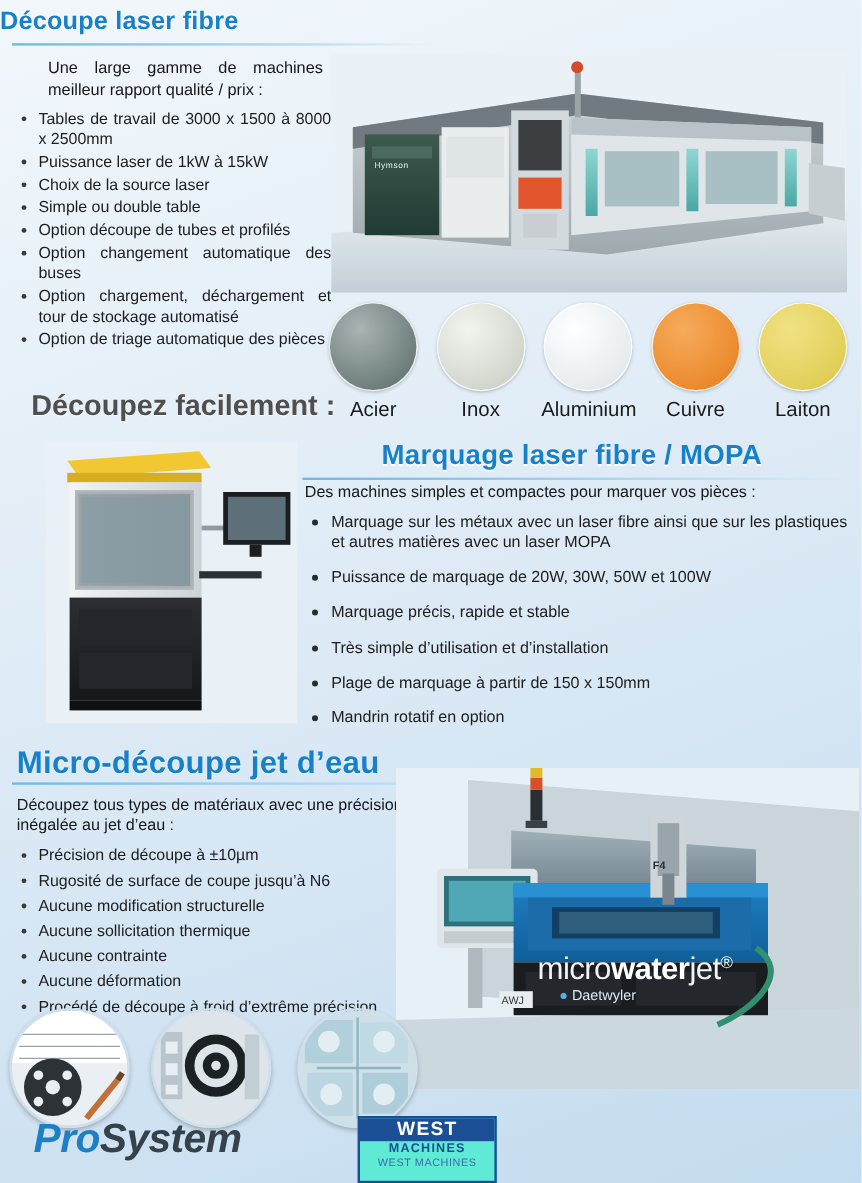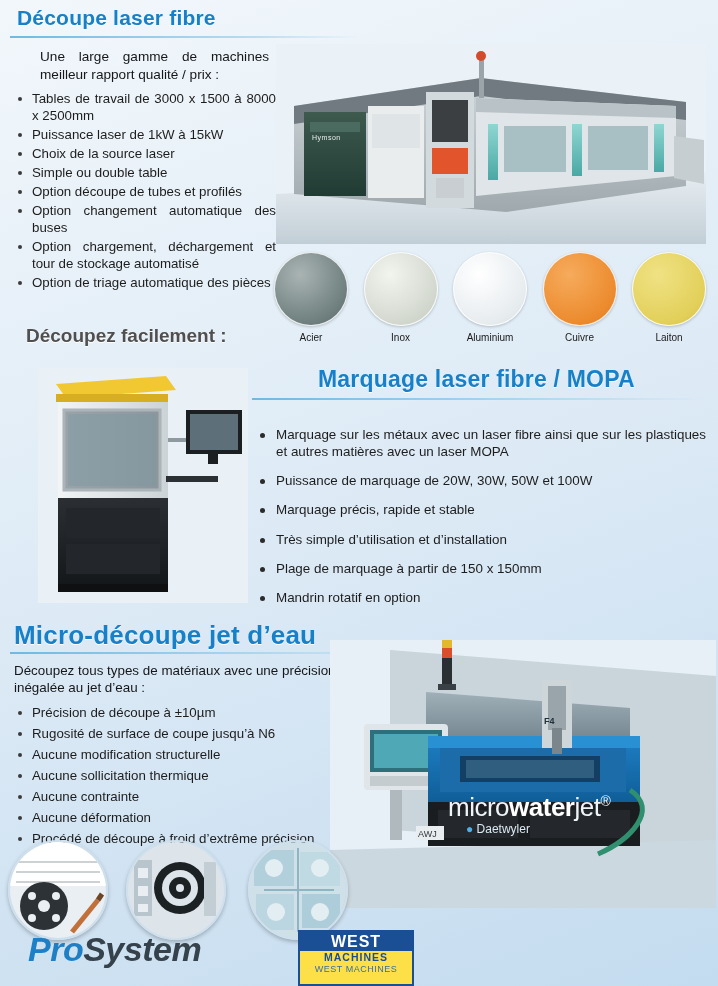--- a/index.html
+++ b/index.html
@@ -53,21 +53,21 @@
     position: absolute;
     left: 4px;
     top: 7px;
     width: 4px;
     height: 4px;
     background: #3a3a3a;
     border-radius: 50%;
   }
 
   
-  #sec1-title { position: absolute; left: 17px; top: 6px; text-align: right; }
+  #sec1-title { position: absolute; left: 0; top: 6px; text-align: right; }
   #sec1-rule { position: absolute; left: 10px; top: 36px; width: 350px; }
 
   #sec1-intro {
     position: absolute;
     left: 14px;
     top: 48px;
     width: 258px;
     font-size: 13.6px;
     line-height: 1.3;
     font-weight: 500;
@@ -106,29 +106,29 @@
   }
   .mat .disc {
     width: 72px;
     height: 72px;
     border-radius: 50%;
     margin: 0 auto 6px auto;
     border: 1px solid rgba(255,255,255,0.85);
     box-shadow: 0 1px 3px rgba(0,0,0,0.22);
   }
   .mat .lbl {
-    font-size: 10px;
+    font-size: 17px;
     color: #1a1a1a;
   }
 
   #decoupez-facilement {
     position: absolute;
     left: 26px;
     top: 325px;
-    font-size: 19px;
+    font-size: 24px;
     font-weight: bold;
     color: #4f4f4f;
     text-shadow: 0 1px 0 #fff;
   }
 
   
   #sec2-title {
     position: absolute;
     left: 318px;
     top: 366px;
@@ -228,21 +228,21 @@
   #brand .b1 { color: #1f7fc4; }
   #brand .b2 { color: #35414b; }
 
   #west-logo {
     position: absolute;
     left: 298px;
     top: 930px;
     width: 112px;
     height: 52px;
     border: 2px solid #1a4f96;
-    background: #fde047;
+    background: #5eead4;
     text-align: center;
   }
   #west-logo .w1 {
     background: #1a4f96;
     color: #fff;
     font-size: 16px;
     font-weight: bold;
     letter-spacing: 1px;
     line-height: 19px;
   }
@@ -392,20 +392,21 @@
     <rect x="130" y="70" width="20" height="4" fill="#8f9aa0"></rect>
     <rect x="148" y="42" width="56" height="44" fill="#1c1f22"></rect>
     <rect x="152" y="46" width="48" height="36" fill="#5d6f78"></rect>
     <rect x="170" y="86" width="10" height="10" fill="#1c1f22"></rect>
 
     <rect x="128" y="108" width="52" height="6" fill="#2b3034"></rect>
   </svg>
 
   <div class="sec-head" id="sec2-title">Marquage laser fibre / MOPA</div>
   <div class="rule" id="sec2-rule"></div>
+  <div id="sec2-intro">Des machines simples et compactes pour marquer vos pièces :</div>
 
   <ul class="bul" id="sec2-list">
     <li>Marquage sur les métaux avec un laser fibre ainsi que sur les plastiques et autres matières avec un laser MOPA</li>
     <li>Puissance de marquage de 20W, 30W, 50W et 100W</li>
     <li>Marquage précis, rapide et stable</li>
     <li>Très simple d’utilisation et d’installation</li>
     <li>Plage de marquage à partir de 150 x 150mm</li>
     <li>Mandrin rotatif en option</li>
   </ul>
 

